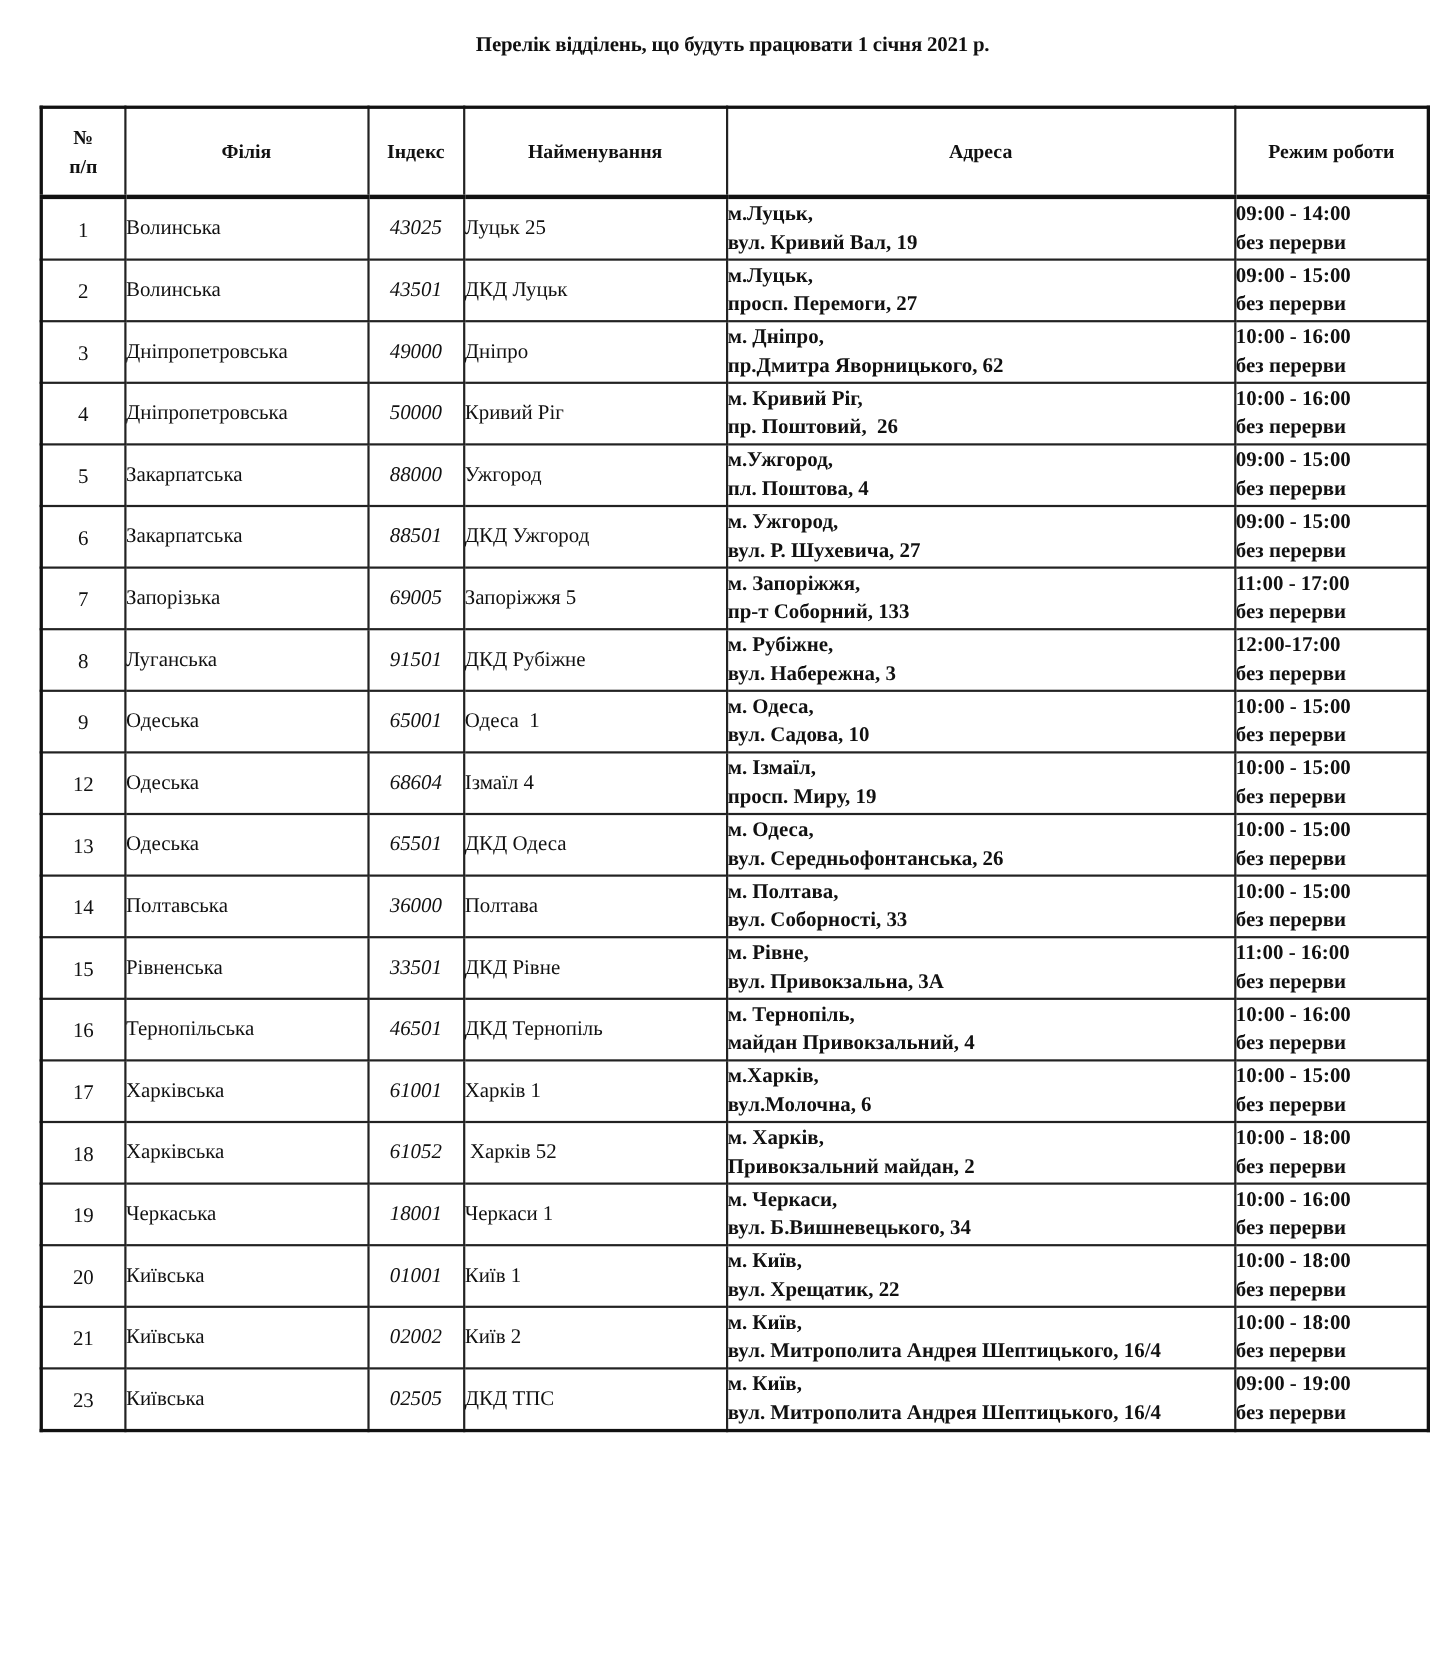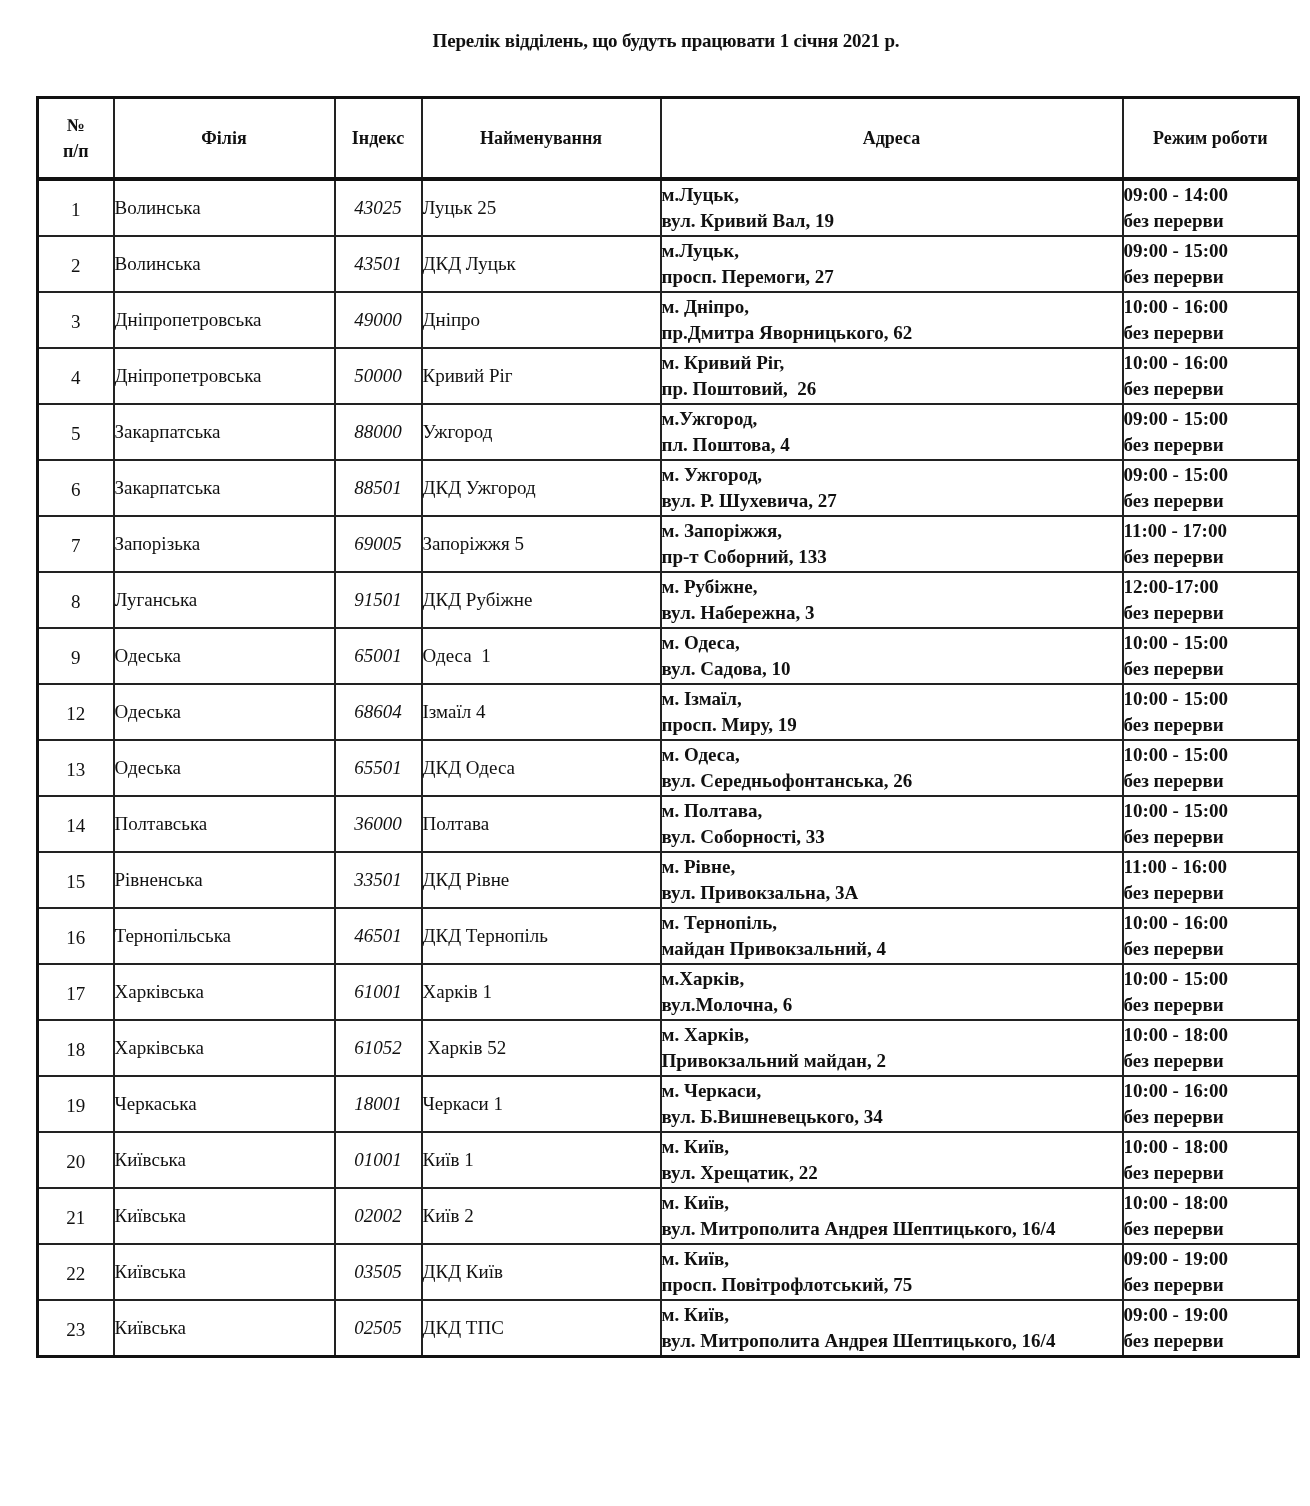--- a/index.html
+++ b/index.html
@@ -327,34 +327,20 @@
     <td class="addr">
       <span>м. Київ,</span>
       <span>вул. Митрополита Андрея Шептицького, 16/4</span>
     </td>
     <td class="mode">
       <span>10:00 - 18:00</span>
       <span>без перерви</span>
     </td>
   </tr>
       <tr>
-    <td class="no"><span>22</span></td>
-    <td class="fil">Київська</td>
-    <td class="idx">03505</td>
-    <td class="name">ДКД Київ</td>
-    <td class="addr">
-      <span>м. Київ,</span>
-      <span>просп. Повітрофлотський, 75</span>
-    </td>
-    <td class="mode">
-      <span>09:00 - 19:00</span>
-      <span>без перерви</span>
-    </td>
-  </tr>
-      <tr>
     <td class="no"><span>23</span></td>
     <td class="fil">Київська</td>
     <td class="idx">02505</td>
     <td class="name">ДКД ТПС</td>
     <td class="addr">
       <span>м. Київ,</span>
       <span>вул. Митрополита Андрея Шептицького, 16/4</span>
     </td>
     <td class="mode">
       <span>09:00 - 19:00</span>

